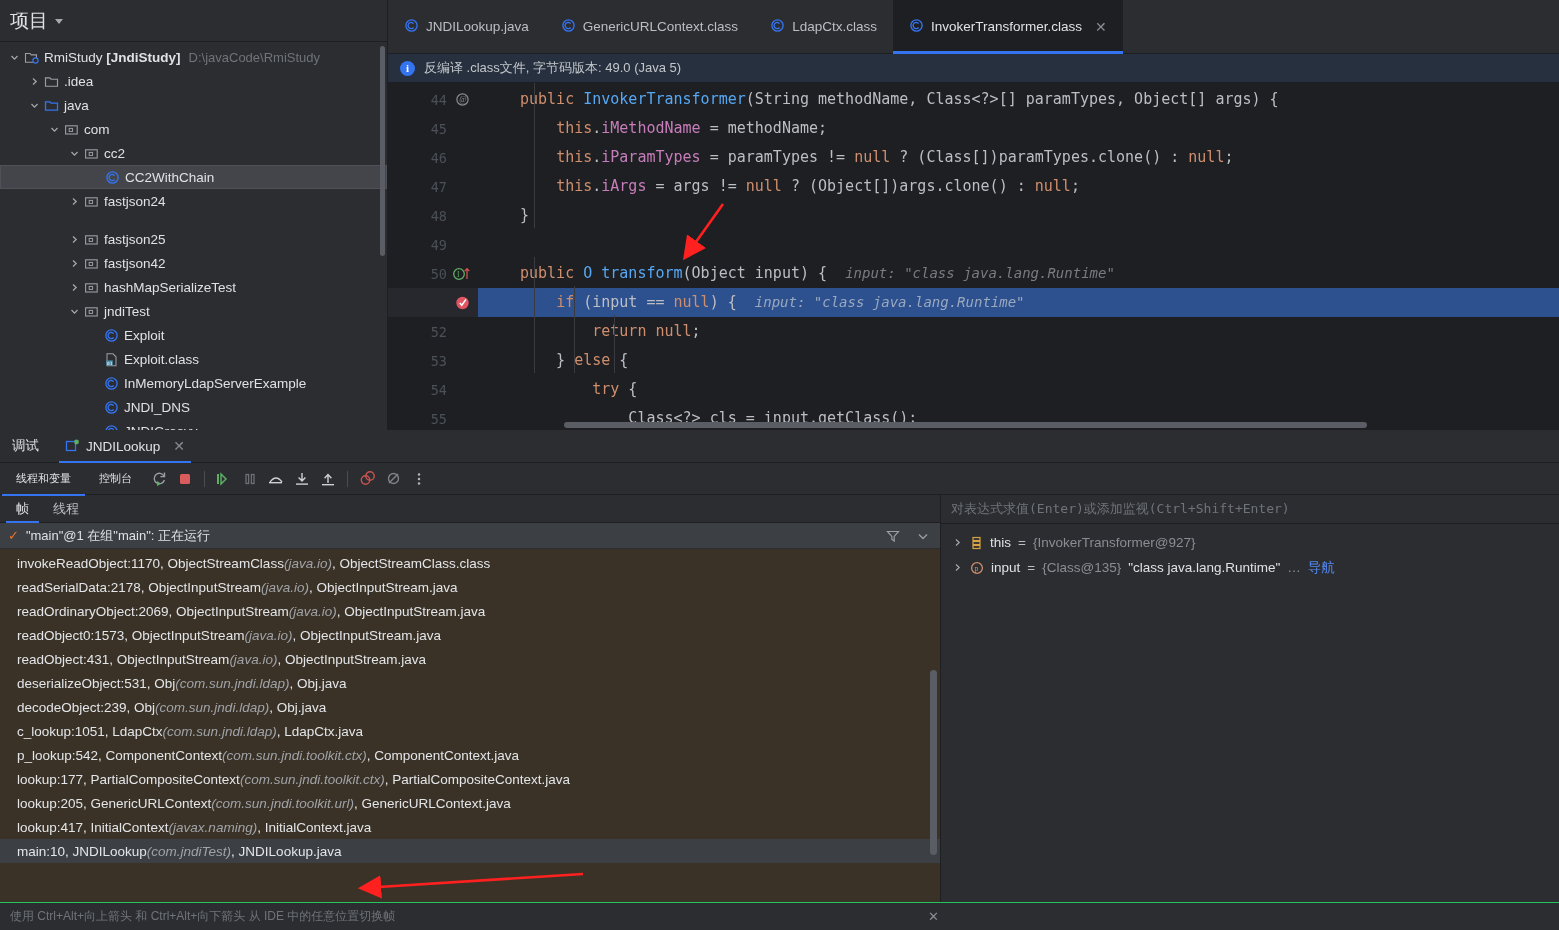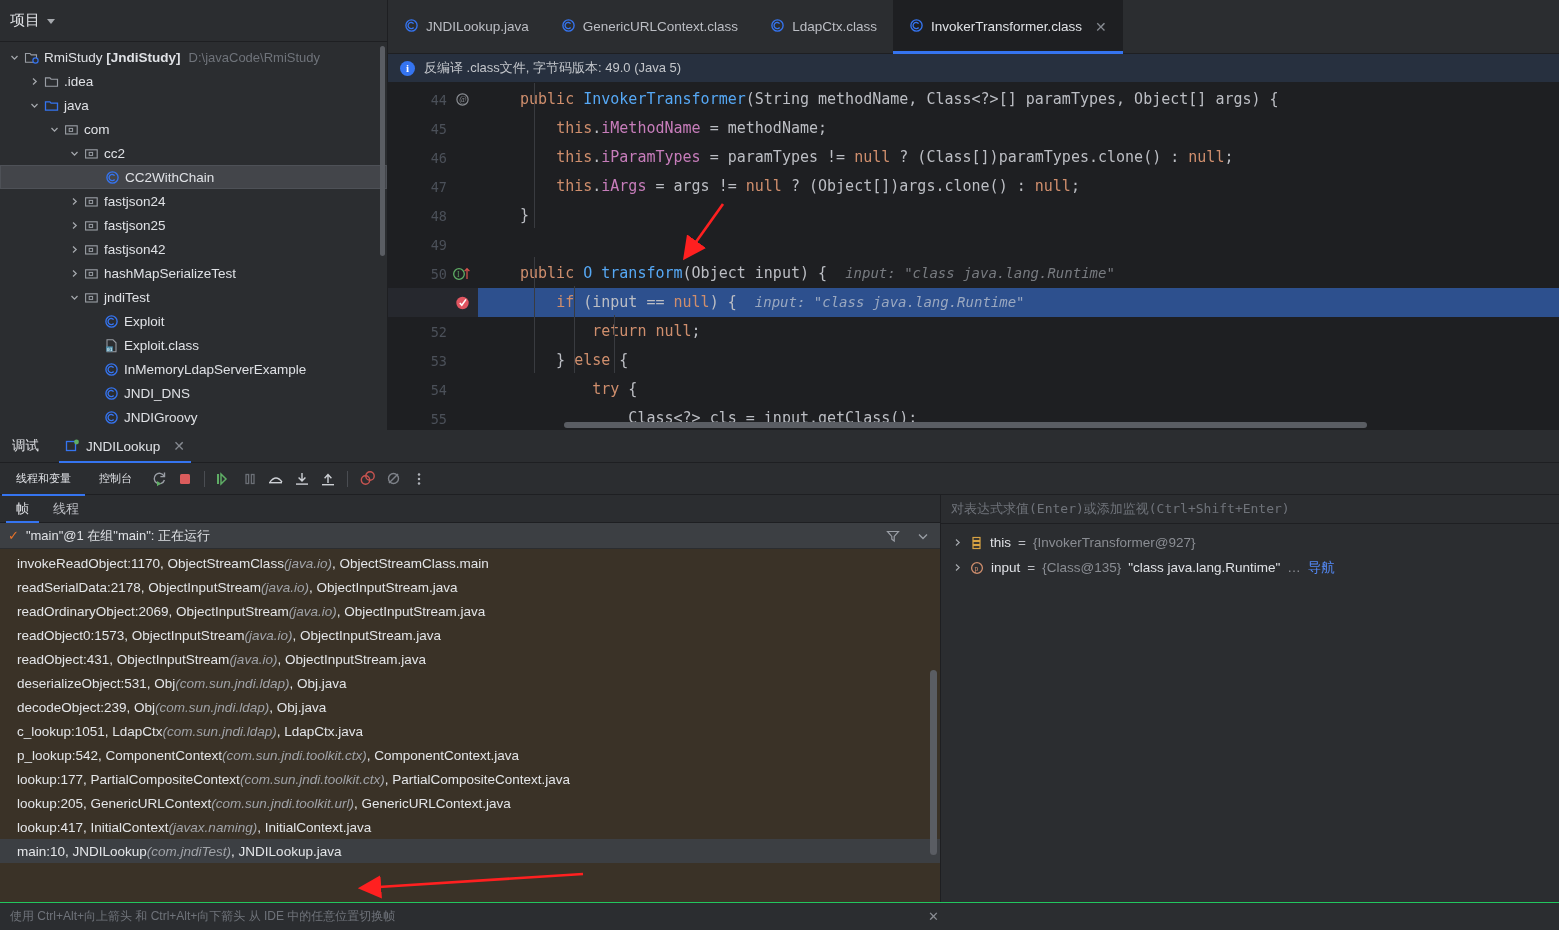--- a/index.html
+++ b/index.html
@@ -23,21 +23,21 @@
     border-right: 1px solid #1e1f22;
     display: flex; flex-direction: column;
     position: relative;
   }
   .project-header {
     height: 42px; display: flex; align-items: center;
     padding-left: 10px; gap: 7px;
     background: #2b2d30;
     border-bottom: 1px solid #1e1f22;
   }
-  .project-header .title { font-size: 15px; color: #dfe1e5; }
+  .project-header .title { font-size: 19px; color: #dfe1e5; }
   .chev-down {
     width: 0; height: 0;
     border-left: 4.5px solid transparent;
     border-right: 4.5px solid transparent;
     border-top: 5px solid #a5a8ad;
     margin-top: 2px;
   }
   .tree { flex: 1; overflow: hidden; padding-top: 3px; position: relative; }
   .tree-row {
     height: 24px; display: flex; align-items: center;
@@ -290,21 +290,21 @@
               </svg>
             </span>
             <span class="tree-icon">
               <svg width="15" height="15" viewBox="0 0 15 15">
                 <rect x="1.6" y="3.8" width="11.6" height="8.2" fill="none" stroke="#9a9ea5" stroke-width="1.1"></rect>
                 <rect x="5.2" y="6.4" width="3.4" height="3" fill="none" stroke="#9a9ea5" stroke-width="1"></rect>
               </svg>
             </span>
             <span class="tree-label">fastjson24</span>
           </div>
-          <div class="tree-row" style="padding-left: 66px;">
+          <div class="tree-row" style="padding-left: 66px; margin-top: 14px;">
             <span class="tree-arrow">
               <svg width="9" height="9" viewBox="0 0 9 9">
                 <path d="M3 1.5 L6.2 4.5 L3 7.5" fill="none" stroke="#a5a8ad" stroke-width="1.25"></path>
               </svg>
             </span>
             <span class="tree-icon">
               <svg width="15" height="15" viewBox="0 0 15 15">
                 <rect x="1.6" y="3.8" width="11.6" height="8.2" fill="none" stroke="#9a9ea5" stroke-width="1.1"></rect>
                 <rect x="5.2" y="6.4" width="3.4" height="3" fill="none" stroke="#9a9ea5" stroke-width="1"></rect>
               </svg>
@@ -635,21 +635,21 @@
             </svg>
             <svg width="14" height="14" viewBox="0 0 14 14">
               <path d="M3 5.5 L7 9.5 L11 5.5" fill="none" stroke="#9a9ea5" stroke-width="1.3"></path>
             </svg>
           </span>
         </div>
         <div class="frames-list" id="frames">
             <div class="frame-row">
               <span>invokeReadObject:1170, ObjectStreamClass </span>
               <span class="pkg">(java.io)</span>
-              <span>, ObjectStreamClass.main</span>
+              <span>, ObjectStreamClass.class</span>
             </div>
             <div class="frame-row">
               <span>readSerialData:2178, ObjectInputStream </span>
               <span class="pkg">(java.io)</span>
               <span>, ObjectInputStream.java</span>
             </div>
             <div class="frame-row">
               <span>readOrdinaryObject:2069, ObjectInputStream </span>
               <span class="pkg">(java.io)</span>
               <span>, ObjectInputStream.java</span>

